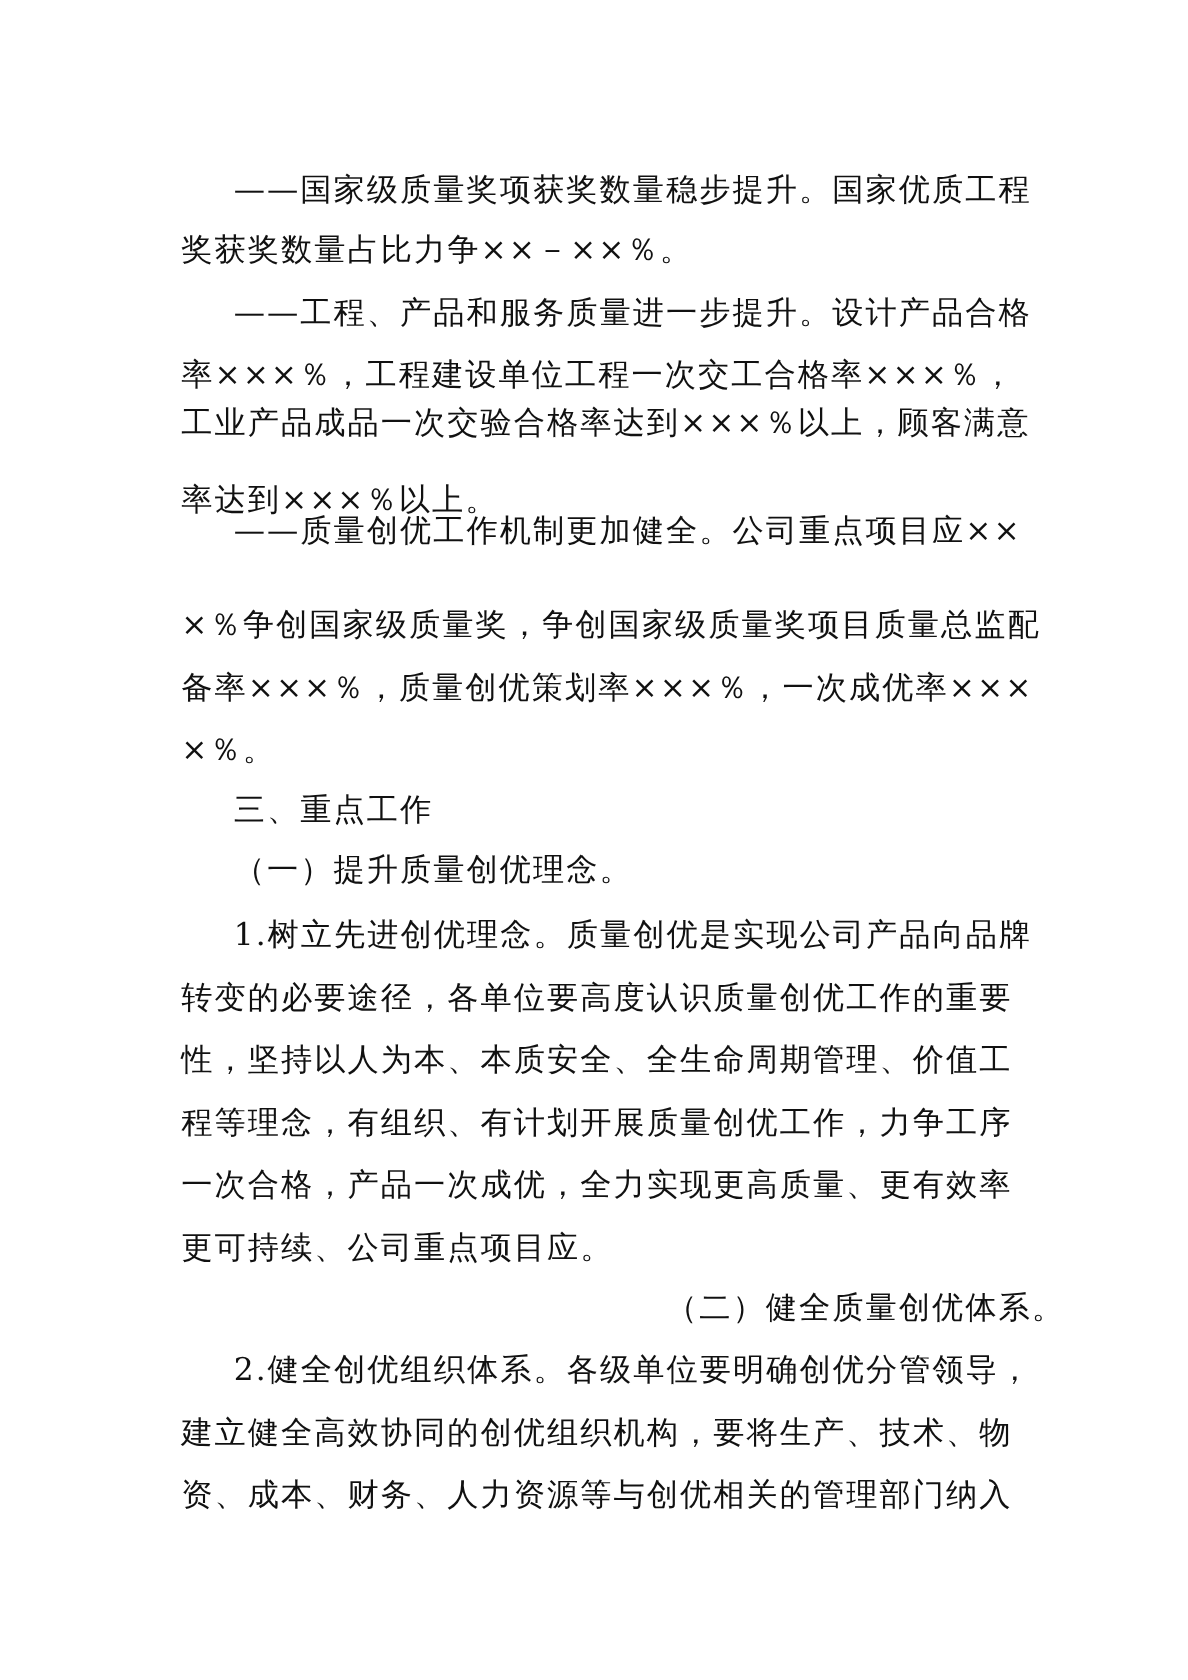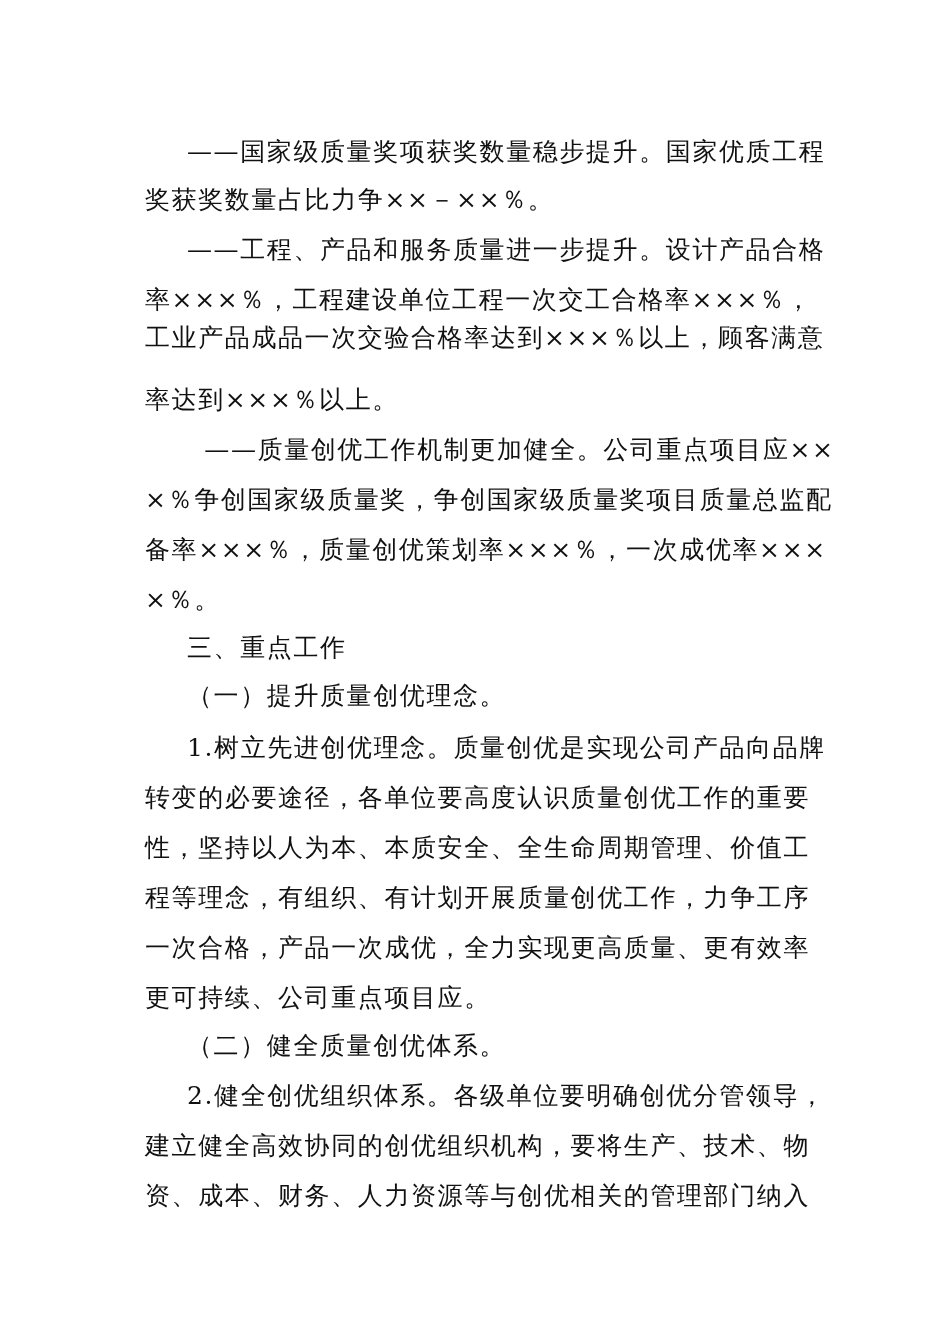--- a/index.html
+++ b/index.html
@@ -43,35 +43,35 @@
 <div class="page">
 
   <div class="line indent" style="top:132px;">——国家级质量奖项获奖数量稳步提升。国家优质工程</div>
   <div class="line" style="top:180px;">奖获奖数量占比力争××－××％。</div>
 
   <div class="line" style="top:280px;">率×××％，工程建设单位工程一次交工合格率×××％，</div>
   <div class="line indent" style="top:230px;">——工程、产品和服务质量进一步提升。设计产品合格</div>
   <div class="line" style="top:318px;">工业产品成品一次交验合格率达到×××％以上，顾客满意</div>
   <div class="line" style="top:380px;">率达到×××％以上。</div>
 
-  <div class="line indent" style="top:430px;text-align:center;">——质量创优工作机制更加健全。公司重点项目应××</div>
+  <div class="line indent" style="top:405px;">——质量创优工作机制更加健全。公司重点项目应××</div>
   <div class="line" style="top:480px;">×％争创国家级质量奖，争创国家级质量奖项目质量总监配</div>
   <div class="line" style="top:530px;">备率×××％，质量创优策划率×××％，一次成优率×××</div>
   <div class="line" style="top:580px;">×％。</div>
 
   <div class="line heading-indent" style="top:628px;">三、重点工作</div>
 
   <div class="line heading-indent" style="top:676px;">（一）提升质量创优理念。</div>
 
   <div class="line indent" style="top:728px;">1.树立先进创优理念。质量创优是实现公司产品向品牌</div>
   <div class="line" style="top:778px;">转变的必要途径，各单位要高度认识质量创优工作的重要</div>
   <div class="line" style="top:878px;">程等理念，有组织、有计划开展质量创优工作，力争工序</div>
   <div class="line" style="top:828px;">性，坚持以人为本、本质安全、全生命周期管理、价值工</div>
   <div class="line" style="top:928px;">一次合格，产品一次成优，全力实现更高质量、更有效率</div>
   <div class="line" style="top:978px;">更可持续、公司重点项目应。</div>
 
-  <div class="line heading-indent" style="top:1026px;">（二）健全质量创优体系。</div>
+  <div class="line heading-indent" style="top:1026px;text-align:right;">（二）健全质量创优体系。</div>
 
   <div class="line indent" style="top:1076px;">2.健全创优组织体系。各级单位要明确创优分管领导，</div>
   <div class="line" style="top:1126px;">建立健全高效协同的创优组织机构，要将生产、技术、物</div>
   <div class="line" style="top:1176px;">资、成本、财务、人力资源等与创优相关的管理部门纳入</div>
 
 </div>
 
 </body></html>

